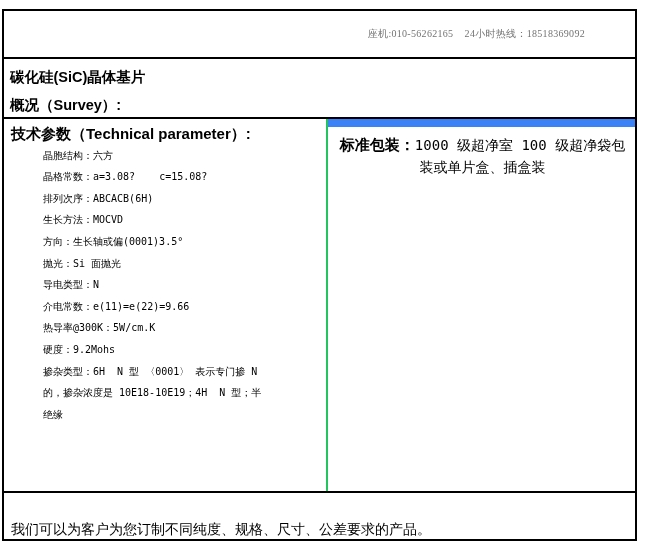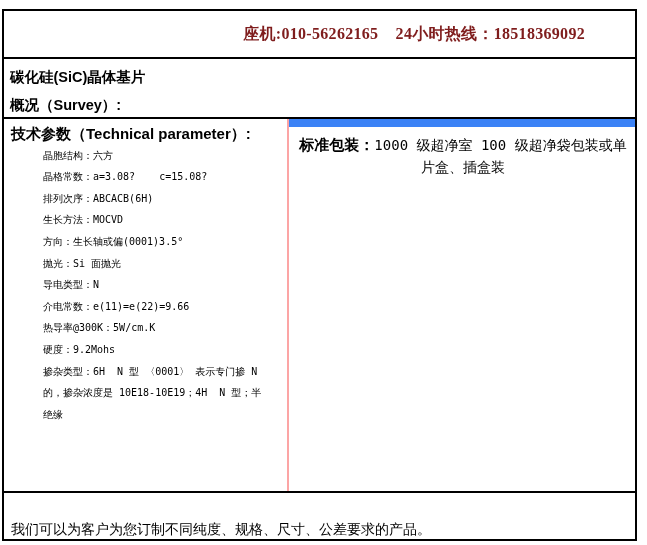--- a/index.html
+++ b/index.html
@@ -26,23 +26,23 @@
   }
   .row-header {
     height: 46px;
     display: flex;
     align-items: center;
     justify-content: flex-end;
     padding-right: 50px;
   }
   .phone-line {
     font-family: "Liberation Serif", serif;
-    font-weight: bold;
-    font-size: 16px;
-    color: #7f1d1d;
+    font-weight: normal;
+    font-size: 10px;
+    color: #737373;
     white-space: pre;
     letter-spacing: 0.3px;
   }
   .row-title {
     border-top: 2px solid #000000;
     height: 60px;
     box-sizing: border-box;
     padding: 4px 6px 0 6px;
   }
   .title-line {
@@ -52,23 +52,23 @@
     line-height: 28px;
     white-space: pre;
   }
   .row-main {
     border-top: 2px solid #000000;
     height: 374px;
     box-sizing: border-box;
     display: flex;
   }
   .cell-tech {
-    width: 285px;
+    width: 324px;
     box-sizing: border-box;
-    border-right: 2px solid #fca5a5;
+    border-right: 2px solid #22c55e;
     padding: 4px 4px 0 7px;
     overflow: hidden;
   }
   .col-right {
     flex: 1;
     display: flex;
     flex-direction: column;
     overflow: hidden;
   }
   .cell-spec {

